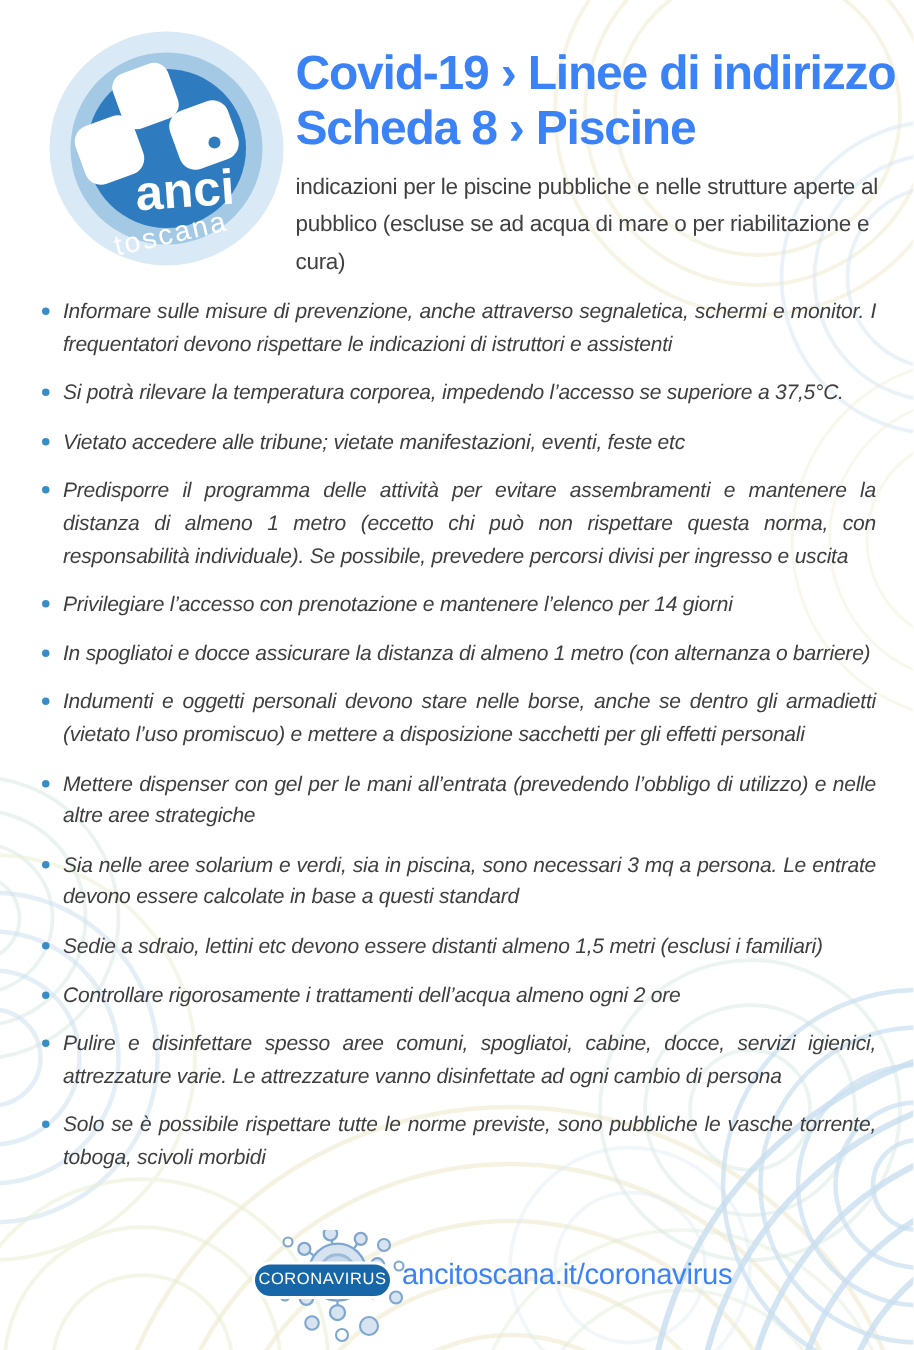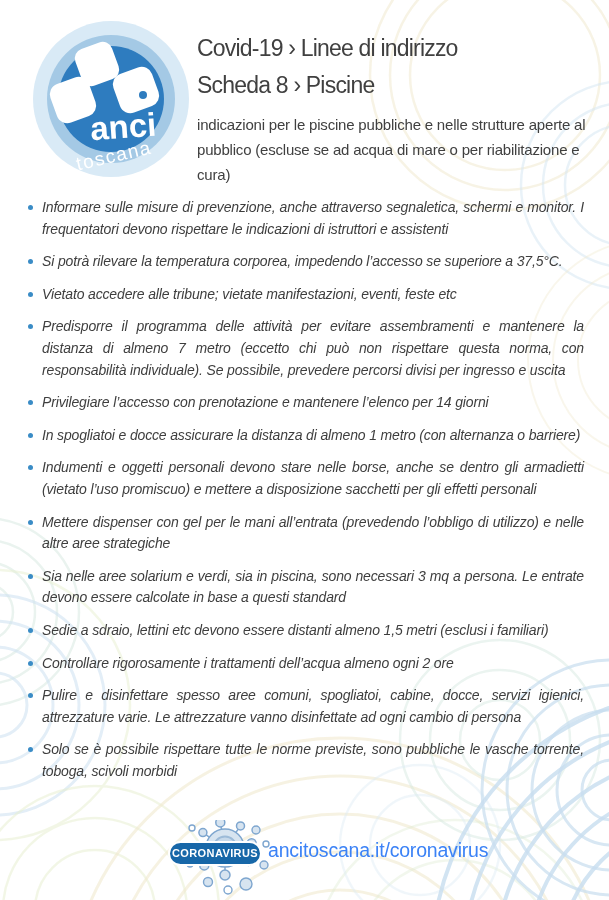--- a/index.html
+++ b/index.html
@@ -6,21 +6,21 @@
   .page{
     position:relative;width:609px;height:900px;overflow:hidden;background:#ffffff;
     font-family:"Liberation Sans", sans-serif;
   }
   .bg-decor{position:absolute;left:0;top:0;width:609px;height:900px;z-index:0;}
   
   .header{position:absolute;left:0;top:0;width:609px;height:196px;z-index:2;}
   .logo-svg{position:absolute;left:30px;top:8px;}
   .titles{position:absolute;left:197px;top:30px;width:400px;}
   .title-line{
-    font-size:23px;font-weight:normal;color:#404040;line-height:37px;
+    font-size:32px;font-weight:bold;color:#3b82f6;line-height:37px;
     letter-spacing:-0.8px;white-space:nowrap;
   }
   .subtitle{
     margin-top:8px;font-size:15px;line-height:25px;color:#404040;
     width:396px;letter-spacing:-0.2px;
   }
   
   .guidelines{
     position:absolute;left:42px;top:197px;width:542px;z-index:2;
     margin:0;padding:0;list-style:none;font-style:italic;
@@ -32,21 +32,21 @@
   .guidelines li::before{
     content:"";position:absolute;left:-14px;top:8px;width:5px;height:5px;
     border-radius:50%;background:#3a8cc6;
   }
   
   .footer{position:absolute;left:0;top:820px;width:609px;height:80px;z-index:2;}
   .virus-svg{position:absolute;left:178px;top:0px;}
   .corona-badge{
     position:absolute;left:168px;top:21px;width:90px;height:21px;
     background:#1767a8;border:2px solid #ffffff;border-radius:13px;
-    color:#ffffff;font-size:11px;font-weight:bold;letter-spacing:0.4px;
+    color:#ffffff;font-size:11px;font-weight:normal;letter-spacing:0.4px;
     text-align:center;line-height:21px;box-sizing:content-box;
   }
   .corona-link{
     position:absolute;left:268px;top:19px;font-size:19.5px;color:#3b82f6;
     letter-spacing:-0.2px;white-space:nowrap;cursor:pointer;
   }
 </style>
 </head>
 <body>
 
@@ -148,21 +148,21 @@
       <div class="title-line">Covid-19 › Linee di indirizzo</div>
       <div class="title-line">Scheda 8 › Piscine</div>
       <div class="subtitle">indicazioni per le piscine pubbliche e nelle strutture aperte al pubblico (escluse se ad acqua di mare o per riabilitazione e cura)</div>
     </div>
   </div>
 
   <ul class="guidelines">
     <li>Informare sulle misure di prevenzione, anche attraverso segnaletica, schermi e monitor. I frequentatori devono rispettare le indicazioni di istruttori e assistenti</li>
     <li>Si potrà rilevare la temperatura corporea, impedendo l’accesso se superiore a 37,5°C.</li>
     <li>Vietato accedere alle tribune; vietate manifestazioni, eventi, feste etc</li>
-    <li>Predisporre il programma delle attività per evitare assembramenti e mantenere la distanza di almeno 7 metro (eccetto chi può non rispettare questa norma, con responsabilità individuale). Se possibile, prevedere percorsi divisi per ingresso e uscita</li>
+    <li>Predisporre il programma delle attività per evitare assembramenti e mantenere la distanza di almeno 1 metro (eccetto chi può non rispettare questa norma, con responsabilità individuale). Se possibile, prevedere percorsi divisi per ingresso e uscita</li>
     <li>Privilegiare l’accesso con prenotazione e mantenere l’elenco per 14 giorni</li>
     <li>In spogliatoi e docce assicurare la distanza di almeno 1 metro (con alternanza o barriere)</li>
     <li>Indumenti e oggetti personali devono stare nelle borse, anche se dentro gli armadietti (vietato l’uso promiscuo) e mettere a disposizione sacchetti per gli effetti personali</li>
     <li>Mettere dispenser con gel per le mani all’entrata (prevedendo l’obbligo di utilizzo) e nelle altre aree strategiche</li>
     <li>Sia nelle aree solarium e verdi, sia in piscina, sono necessari 3 mq a persona. Le entrate devono essere calcolate in base a questi standard</li>
     <li>Sedie a sdraio, lettini etc devono essere distanti almeno 1,5 metri (esclusi i familiari)</li>
     <li>Controllare rigorosamente i trattamenti dell’acqua almeno ogni 2 ore</li>
     <li>Pulire e disinfettare spesso aree comuni, spogliatoi, cabine, docce, servizi igienici, attrezzature varie. Le attrezzature vanno disinfettate ad ogni cambio di persona</li>
     <li>Solo se è possibile rispettare tutte le norme previste, sono pubbliche le vasche torrente, toboga, scivoli morbidi</li>
   </ul>

